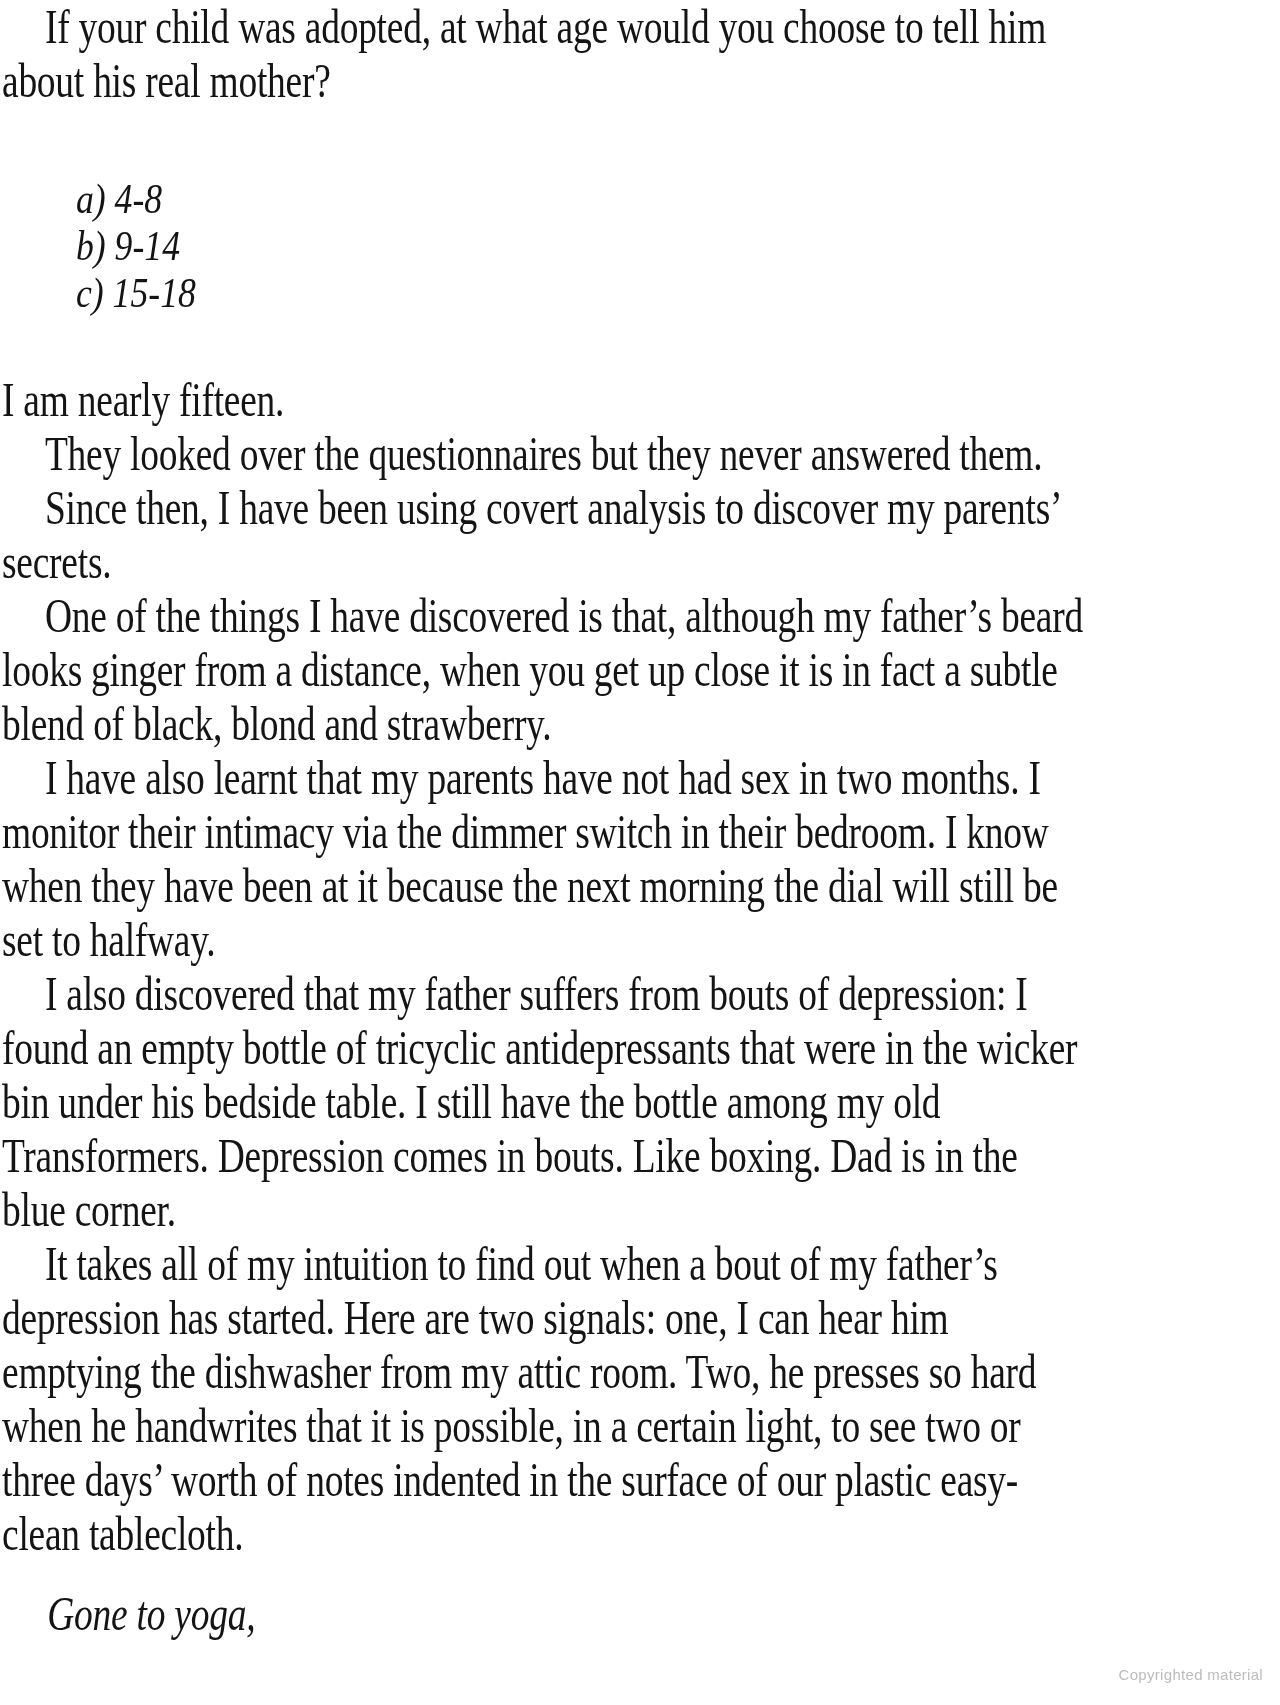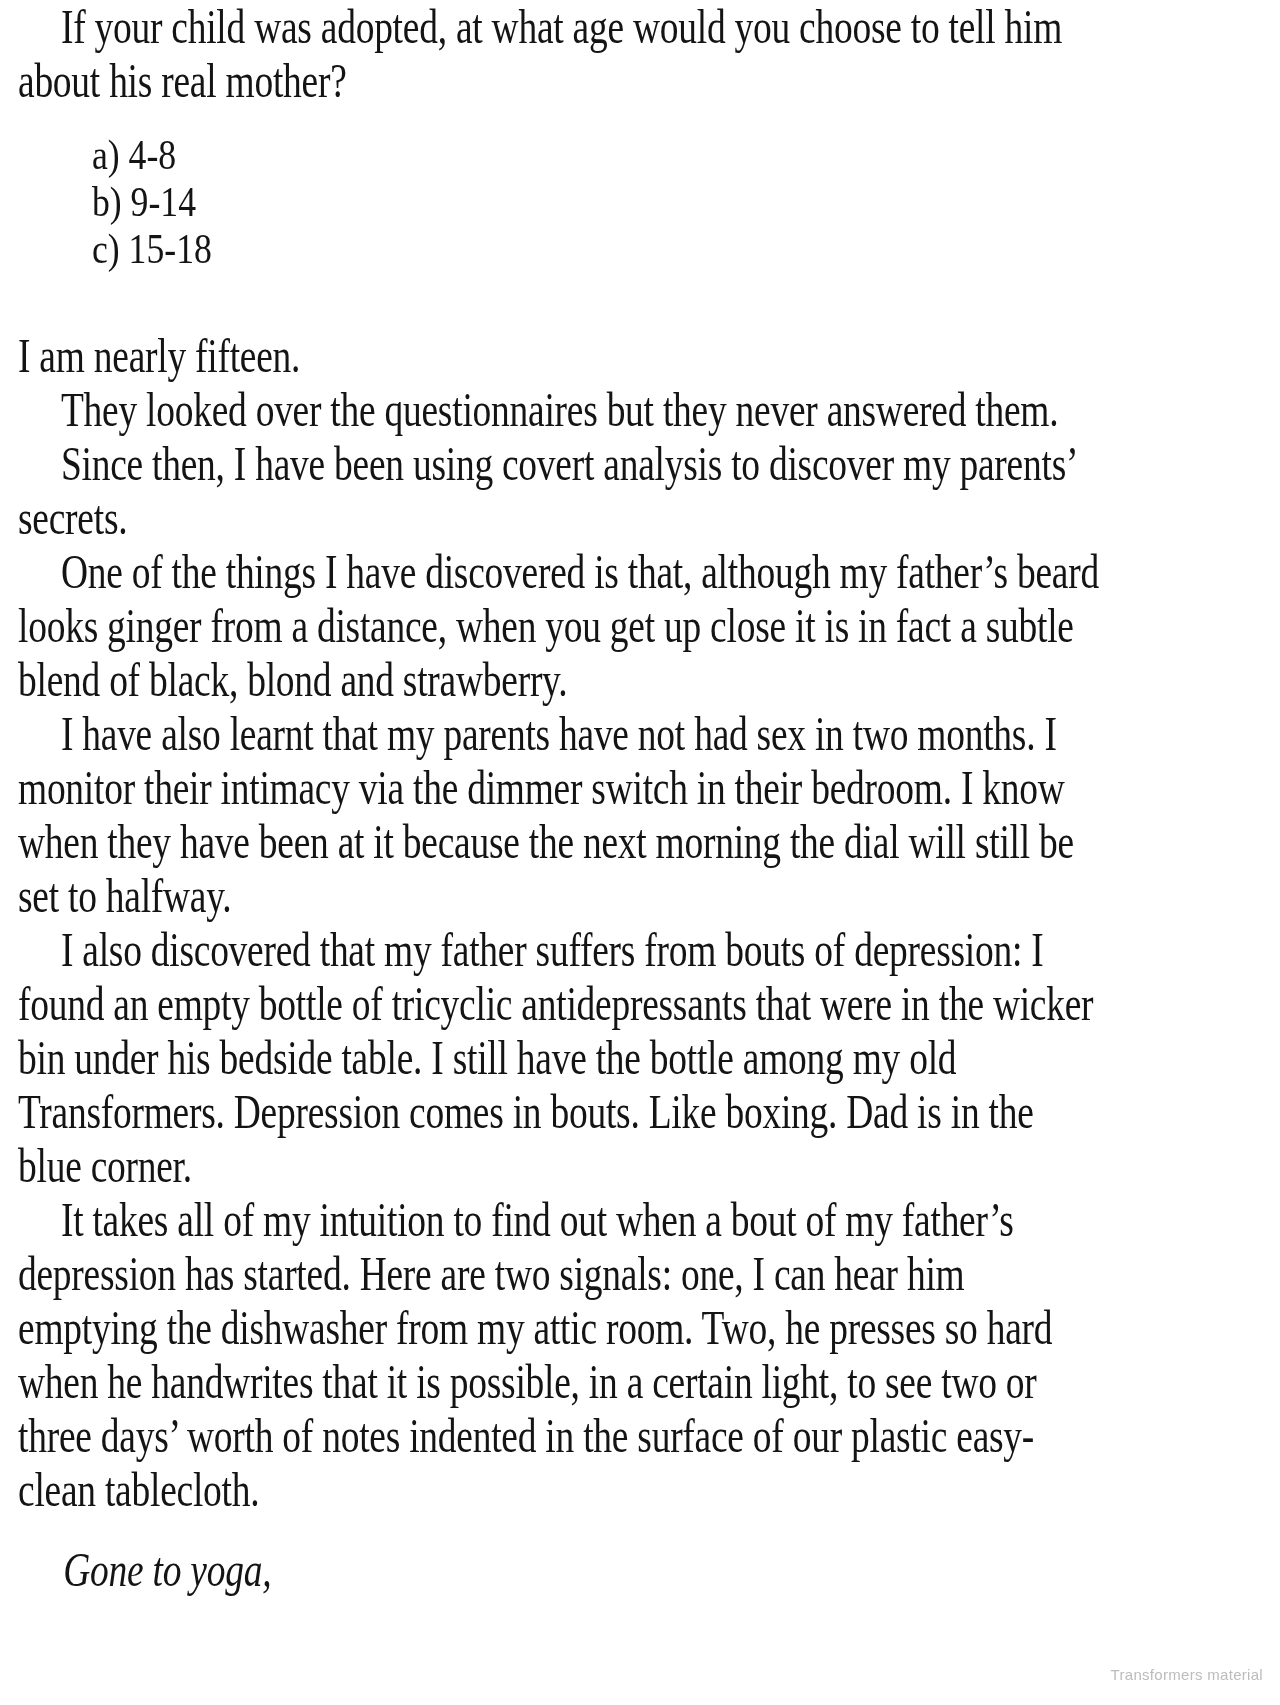--- a/index.html
+++ b/index.html
@@ -4,38 +4,38 @@
 <style>
   html, body { margin: 0; padding: 0; background: #ffffff; }
   .page {
     position: relative;
     width: 1280px;
     height: 1705px;
     background: #ffffff;
     overflow: hidden;
     font-family: "Liberation Serif", "DejaVu Serif", serif;
     color: #141414;
-    padding-left: 18px;
+    padding-left: 2px;
     box-sizing: border-box;
   }
   
   .ln {
     white-space: nowrap;
     transform: scaleX(0.78);
     transform-origin: left center;
     font-size: 48px;
     line-height: 54px;
     height: 54px;
     letter-spacing: -0.3px;
   }
   .ln.indent { text-indent: 55px; }
 
   .question-block { padding-top: 0; }
 
-  .options-block { margin-top: 24px; }
+  .options-block { margin-top: 68px; font-style: italic; }
   .options-block .ln {
     font-size: 42px;
     line-height: 47px;
     height: 47px;
     transform: scaleX(0.85);
     padding-left: 87px;
     letter-spacing: 0;
   }
 
   .body-block { margin-top: 56px; }
@@ -95,14 +95,14 @@
       <div class="ln">emptying the dishwasher from my attic room. Two, he presses so hard</div>
       <div class="ln">when he handwrites that it is possible, in a certain light, to see two or</div>
       <div class="ln">three days’ worth of notes indented in the surface of our plastic easy-</div>
       <div class="ln">clean tablecloth.</div>
     </div>
 
   <div class="signoff-block">
     <div class="ln">Gone to yoga,</div>
   </div>
 
-  <div class="watermark">Transformers material</div>
+  <div class="watermark">Copyrighted material</div>
 </div>
 
 </body></html>

